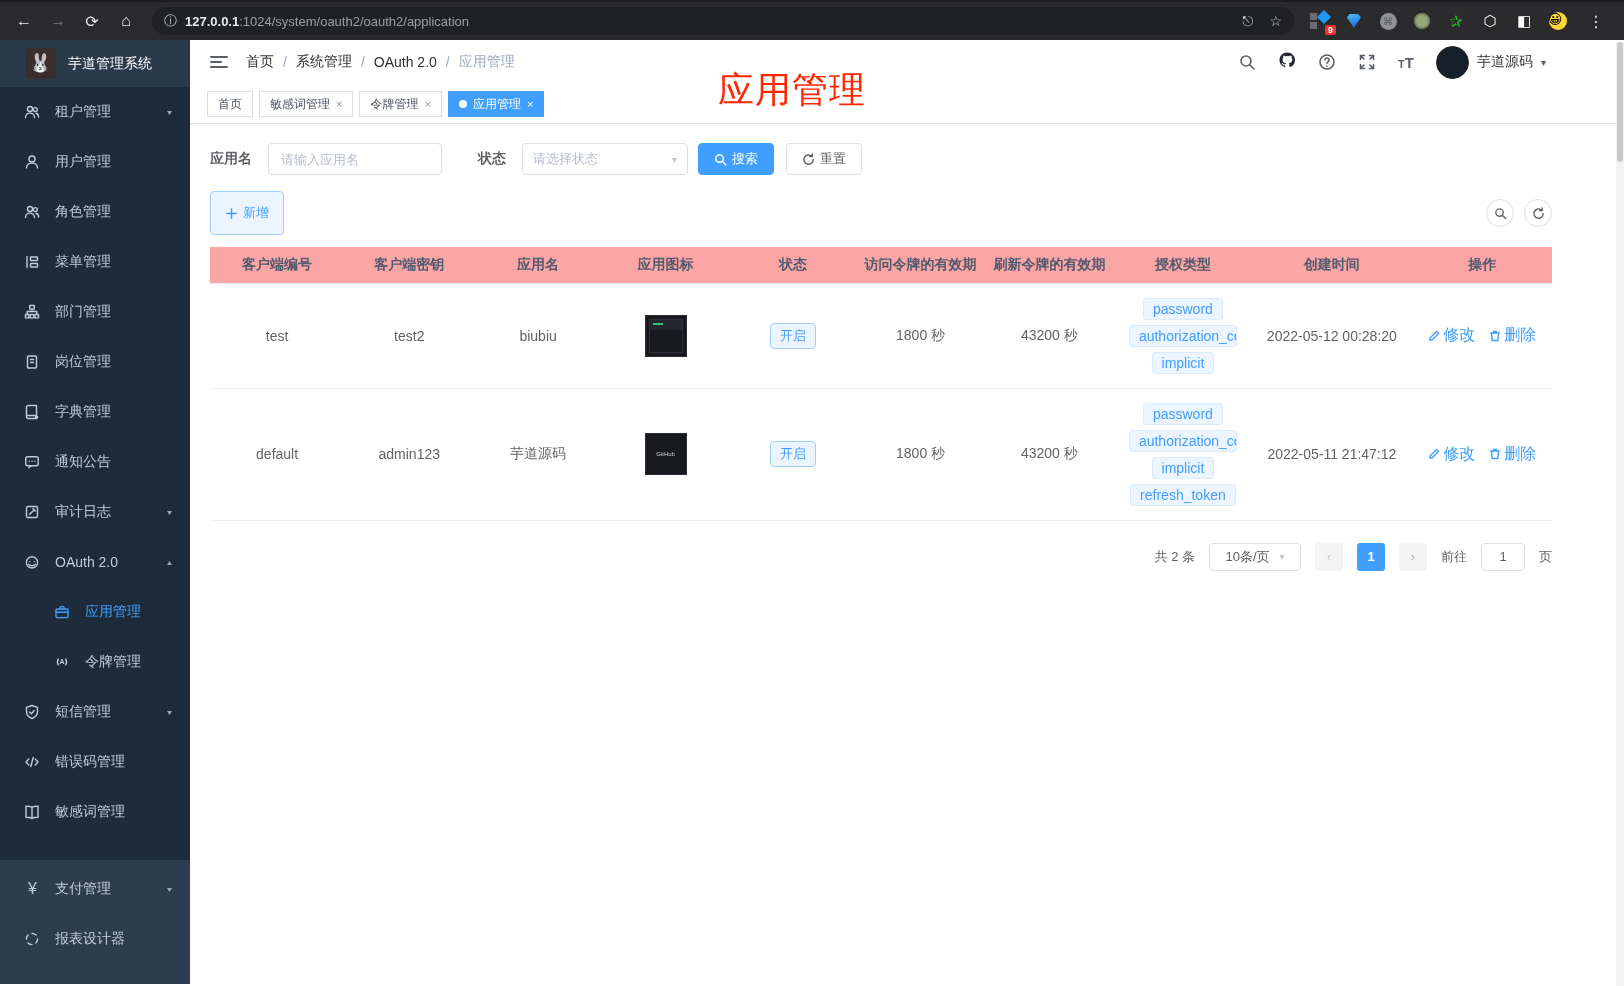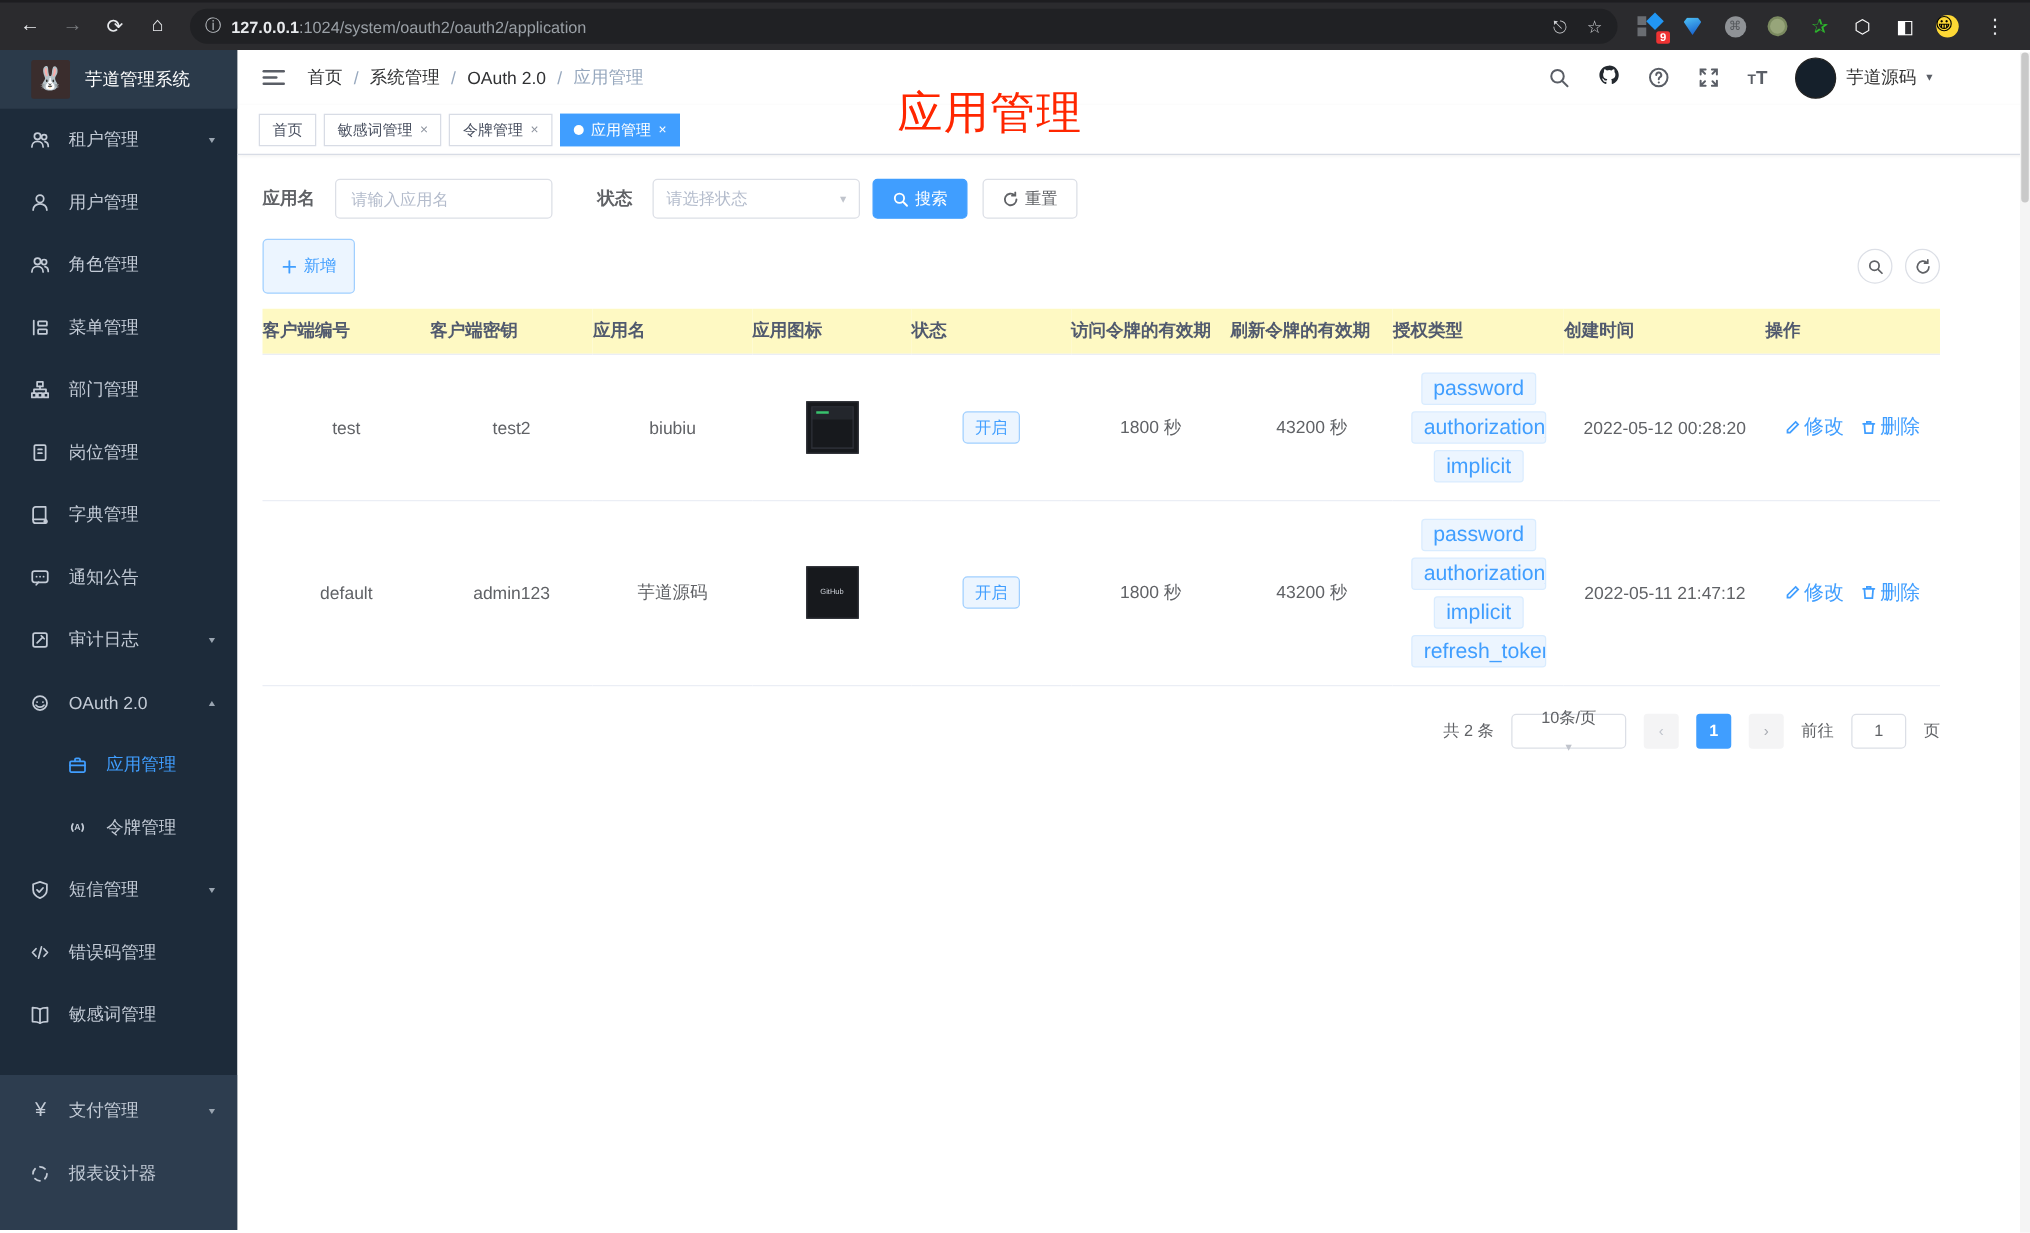--- a/index.html
+++ b/index.html
@@ -83,35 +83,35 @@
   .btn { height:32px; border-radius:4px; font-size:13px; display:inline-flex; align-items:center; justify-content:center; gap:5px; padding:0 15px; cursor:pointer; border:1px solid #dcdfe6; background:#fff; color:#606266; }
   .btn.primary { background:#409eff; border-color:#409eff; color:#fff; }
   .btn svg { width:13px; height:13px; stroke:currentColor; fill:none; stroke-width:1.6; stroke-linecap:round; }
   .toolbar-row { margin-top:16px; display:flex; align-items:center; }
   .btn.plain-blue { background:#ecf5ff; border-color:#a0cfff; color:#409eff; height:44px; padding:0 14px; }
   .circ-btns { margin-left:auto; display:flex; gap:10px; }
   .circbtn { width:28px; height:28px; border-radius:50%; border:1px solid #dcdfe6; background:#fff; display:flex; align-items:center; justify-content:center; cursor:pointer; }
   .circbtn svg { width:13px; height:13px; stroke:#606266; fill:none; stroke-width:1.5; stroke-linecap:round; }
 
   table { width:100%; border-collapse:collapse; margin-top:12px; table-layout:fixed; }
-  thead th { background:#fef9c3; height:36px; font-size:14px; color:#515a6e; font-weight:bold; text-align:left; }
+  thead th { background:#fca5a5; height:36px; font-size:14px; color:#515a6e; font-weight:bold; text-align:center; }
   tbody td { border-top:1px solid #ebeef5; text-align:center; font-size:14px; color:#606266; padding:14px 0; vertical-align:middle; }
   tbody tr:last-child td { border-bottom:1px solid #ebeef5; }
   .appicon { width:42px; height:42px; background:#17191d; margin:0 auto; border:1px solid #2a2d33; display:flex; align-items:center; justify-content:center; color:#cfd3da; font-size:6px; overflow:hidden; position:relative;}
   .appicon .shot { position:absolute; inset:3px; background:linear-gradient(#23262c 30%,#17191d 30%); border:1px solid #2e3138; }
   .appicon .shot i{ position:absolute; left:3px; top:3px; width:10px; height:2px; background:#39c26d; }
   .status-tag { display:inline-block; padding:3px 9px; background:#ecf5ff; border:1px solid #a0cfff; border-radius:4px; color:#409eff; font-size:13px; }
   .grants { display:flex; flex-direction:column; align-items:center; gap:5px; }
-  .gtag { background:#ecf5ff; border:1px solid #d9ecff; border-radius:3px; color:#409eff; font-size:17px; padding:2px 9px; max-width:108px; overflow:hidden; white-space:nowrap; }
+  .gtag { background:#ecf5ff; border:1px solid #d9ecff; border-radius:3px; color:#409eff; font-size:14px; padding:2px 9px; max-width:108px; overflow:hidden; white-space:nowrap; }
   .ops { display:flex; justify-content:center; gap:14px; }
   .oplink { color:#409eff; font-size:16px; display:inline-flex; align-items:center; gap:3px; cursor:pointer; }
   .oplink svg { width:12px; height:12px; stroke:#409eff; fill:none; stroke-width:1.4; stroke-linecap:round; }
 
   .pager { margin-top:22px; display:flex; align-items:center; justify-content:flex-end; gap:14px; font-size:13px; color:#606266; }
-  .psel { width:92px; height:28px; border:1px solid #dcdfe6; border-radius:4px; display:flex; align-items:center; justify-content:center; gap:10px; color:#606266;flex-direction:column; }
+  .psel { width:92px; height:28px; border:1px solid #dcdfe6; border-radius:4px; display:flex; align-items:center; justify-content:center; gap:10px; color:#606266; }
   .psel .caret{ color:#c0c4cc; }
   .pbtn { width:28px; height:28px; border-radius:3px; background:#f4f4f5; display:flex; align-items:center; justify-content:center; color:#c0c4cc; font-size:12px; cursor:pointer; }
   .pbtn.next { color:#a8abb2; }
   .pnum { width:28px; height:28px; border-radius:3px; background:#409eff; color:#fff; display:flex; align-items:center; justify-content:center; font-weight:bold; font-size:13px; cursor:pointer; }
   .goto-input { width:44px; height:28px; border:1px solid #dcdfe6; border-radius:4px; text-align:center; font-size:13px; color:#606266; outline:none; }
 
   .vscroll { position:absolute; right:0; top:42px; bottom:0; width:8px; background:#f4f4f4; }
   .vscroll .thumb { position:absolute; top:0; left:1px; width:6px; height:120px; background:#c9c9c9; border-radius:3px; }
 </style>
 </head>

